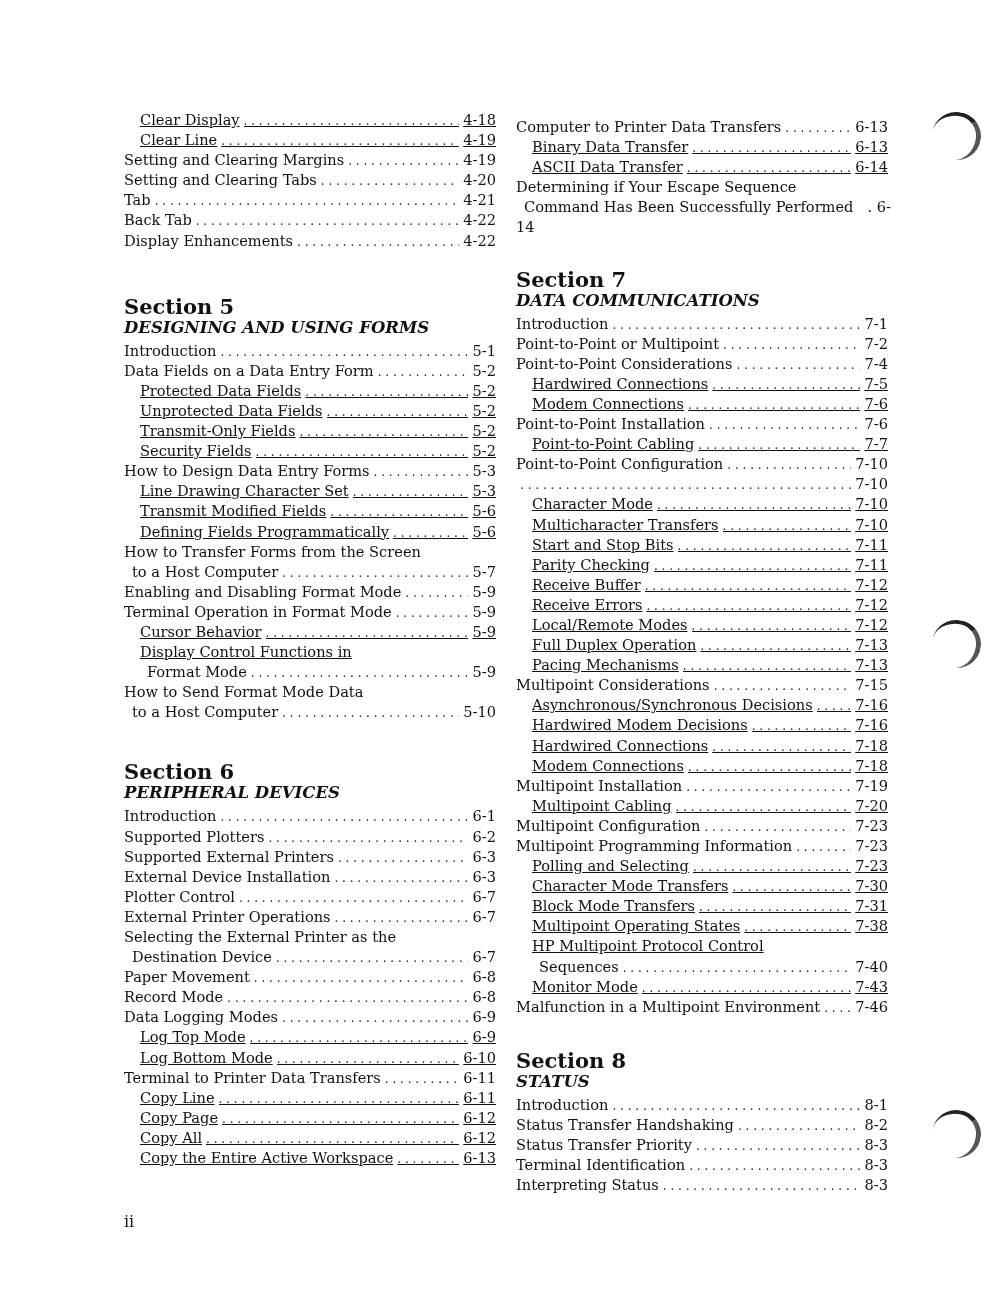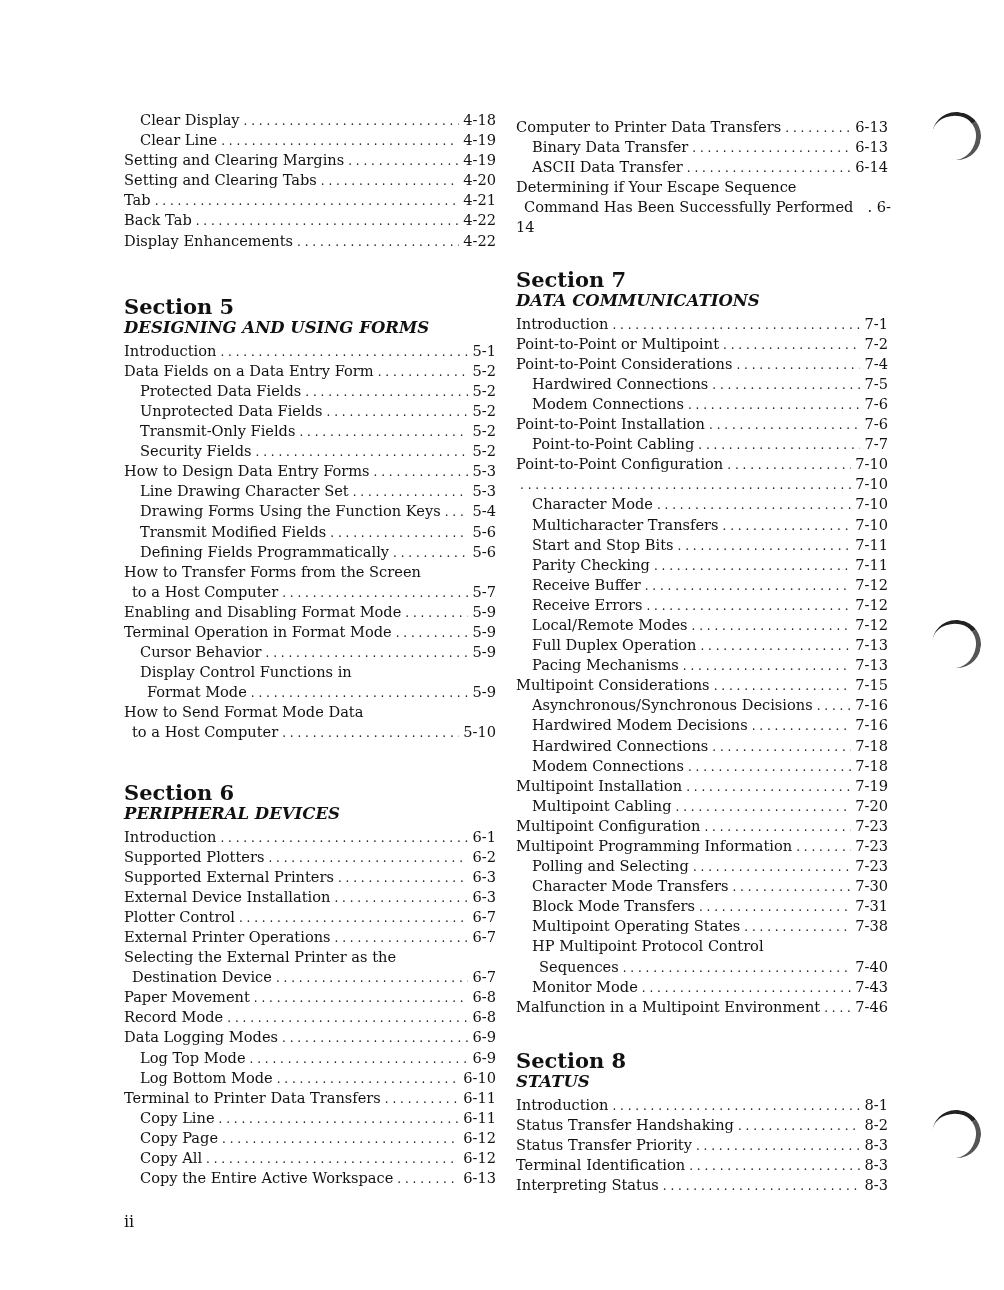--- a/index.html
+++ b/index.html
@@ -20,21 +20,21 @@
   .entry .d {
     flex: 1 1 auto; overflow: hidden; margin: 0 4px;
     letter-spacing: 1.6px; font-size: 12px; color: #222;
   }
   .entry .d::before {
     content: ". . . . . . . . . . . . . . . . . . . . . . . . . . . . . . . . . . . . . . . . . . . . . . . . . . . . . . . . . . . . . . . . . . . . . . . . . . . . . . . . . . .";
     letter-spacing: 0;
   }
   .entry .p { flex: 0 0 auto; text-align: right; }
   .entry.nodots .d { visibility: hidden; }
-  .lvl1 { padding-left: 16px; }
+  .lvl1 { padding-left: 16px; text-decoration: underline; }
   .lvl1c { padding-left: 8px; }
   .lvl2c { padding-left: 23px; }
   .sec-head { font-weight: bold; font-size: 21px; line-height: 20px; }
   .sec-title { font-weight: bold; font-size: 16.5px; line-height: 22px; margin-bottom: 2px; font-style: italic; }
   .free { font-size: 14.6px; line-height: 20.1px; }
   .page-num {
     position: absolute; left: 124px; top: 1212px; font-size: 16px;
   }
   .punch {
     position: absolute; width: 44px; height: 44px; border-radius: 50%;
@@ -119,25 +119,20 @@
       <span class="t">How to Design Data Entry Forms</span>
       <span class="d"></span>
       <span class="p">5-3</span>
     </div>
   <div class="entry lvl1">
       <span class="t">Line Drawing Character Set</span>
       <span class="d"></span>
       <span class="p">5-3</span>
     </div>
   <div class="entry lvl1">
-      <span class="t">Drawing Forms Using the Function Keys</span>
-      <span class="d"></span>
-      <span class="p">5-4</span>
-    </div>
-  <div class="entry lvl1">
       <span class="t">Transmit Modified Fields</span>
       <span class="d"></span>
       <span class="p">5-6</span>
     </div>
   <div class="entry lvl1">
       <span class="t">Defining Fields Programmatically</span>
       <span class="d"></span>
       <span class="p">5-6</span>
     </div>
   <div class="entry nodots">

